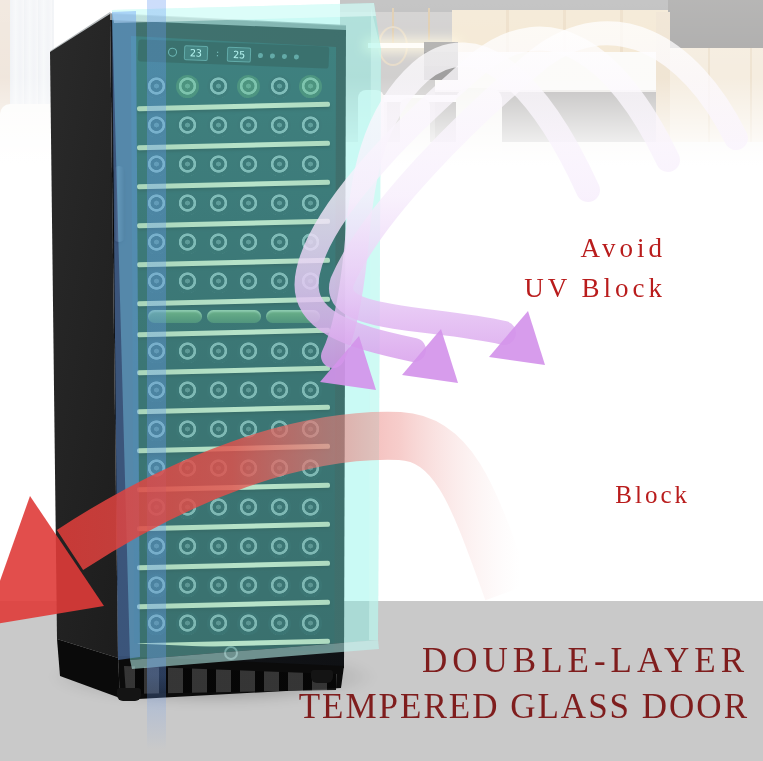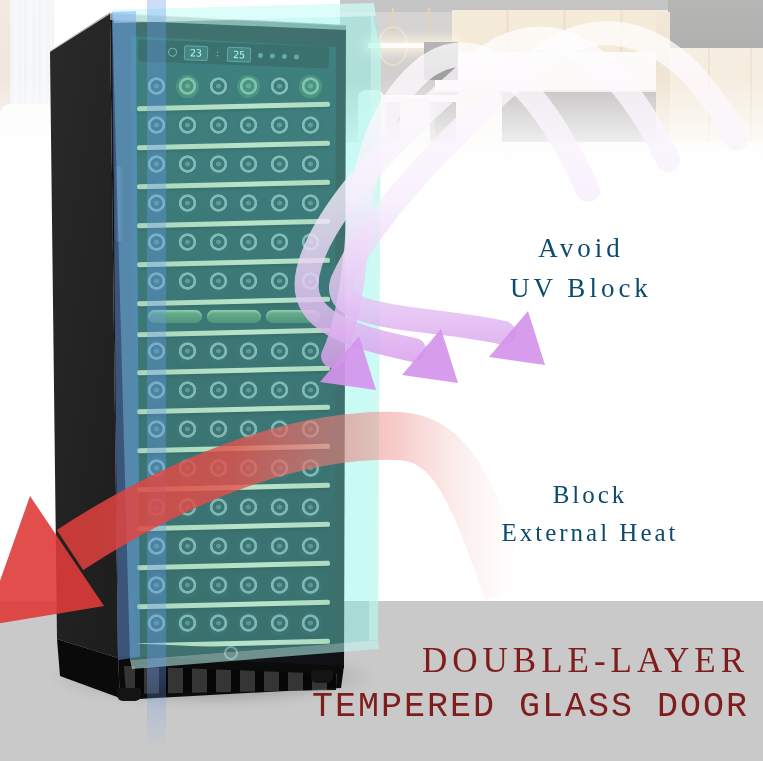--- a/index.html
+++ b/index.html
@@ -106,27 +106,27 @@
     box-shadow:0 2px 3px rgba(0,0,0,.55);}
   .divider-row{height:26px;display:flex;align-items:center;justify-content:space-around;padding:0 10px;}
   .lay-bottle{width:54px;height:13px;border-radius:7px;
     background:linear-gradient(180deg,rgba(150,200,95,.6),rgba(82,132,62,.5));
     box-shadow:inset 0 2px 2px rgba(255,255,255,.35);}
 
   
   #overlay{position:absolute;left:0;top:0;width:763px;height:761px;pointer-events:none;}
 
   
-  .callout{position:absolute;color:#0c4a6e;text-align:center;}
+  .callout{position:absolute;color:#b91c1c;text-align:right;}
   #callout-uv{left:496px;top:228px;width:170px;font-size:27px;line-height:40px;letter-spacing:4px;}
   #callout-heat{left:490px;top:476px;width:200px;font-size:25px;line-height:38px;letter-spacing:3px;}
   #title{position:absolute;right:14px;top:638px;width:470px;text-align:right;
     color:#7f1d1d;font-size:35px;line-height:46px;}
   #title .t1{letter-spacing:5px;}
-  #title .t2{letter-spacing:2px;font-family:Liberation Mono, monospace;}
+  #title .t2{letter-spacing:2px;}
 </style>
 </head>
 <body>
 
 <div id="scene">
 
   <div id="backdrop">
     <div class="wash full">
       <div class="abs bk-wall-beige"></div>
       <div class="abs bk-curtain"></div>
@@ -364,21 +364,20 @@
       <polygon points="545,365 489,357 528,311"></polygon>
     </g>
   </svg>
 
   <div class="callout" id="callout-uv">
     <div>Avoid</div>
     <div>UV Block</div>
   </div>
   <div class="callout" id="callout-heat">
     <div>Block</div>
-    <div>External Heat</div>
   </div>
 
   <div id="title">
     <div class="t1">DOUBLE-LAYER</div>
     <div class="t2">TEMPERED GLASS DOOR</div>
   </div>
 
 </div>
 
 </body></html>

